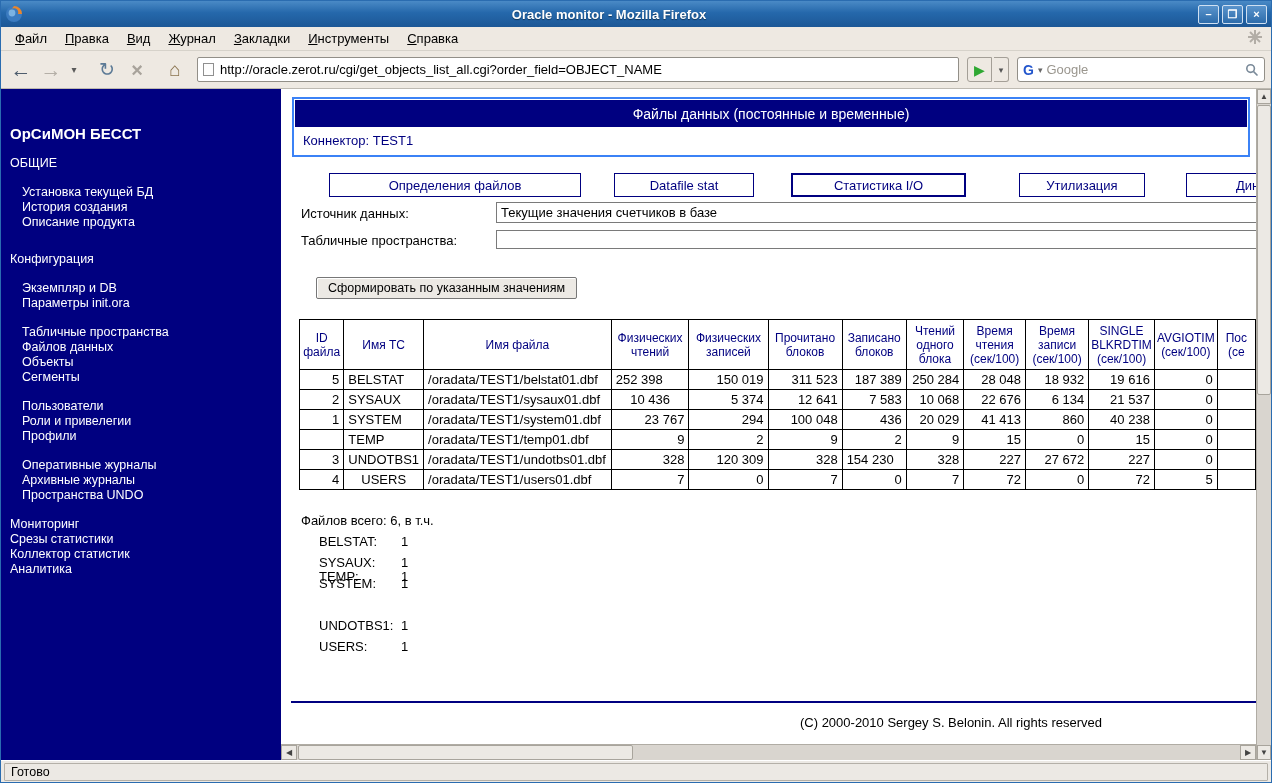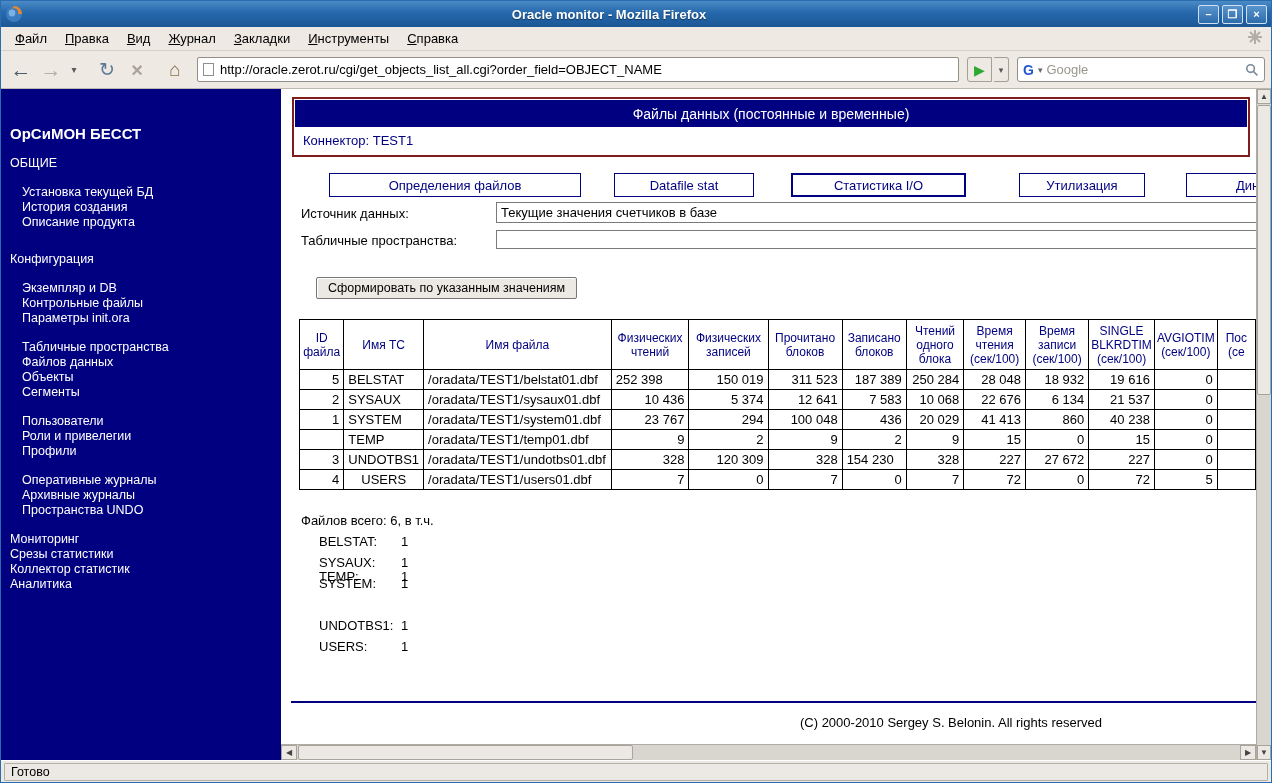--- a/index.html
+++ b/index.html
@@ -42,21 +42,21 @@
   .content { flex: 1; min-height: 0; display: flex; background: #fff; }
 
   .sidebar { width: 280px; flex: 0 0 auto; background: #000080; color: #fff; padding: 36px 4px 0 9px; overflow: hidden; }
   .sb-title { font-size: 15px; font-weight: bold; margin-bottom: 14px; }
   .sb-item { font-size: 12.5px; line-height: 15px; white-space: nowrap; cursor: default; }
   .sb-item.indent { padding-left: 12px; }
 
   .main-wrap { flex: 1; min-width: 0; display: flex; flex-direction: column; }
   .main-page { flex: 1; position: relative; overflow: hidden; background: #fff; color: #000; }
 
-  .header-box { position: absolute; left: 11px; top: 8px; width: 958px; height: 60px; border: 2px solid #7f1d1d; padding: 1px; background: #fff; }
+  .header-box { position: absolute; left: 11px; top: 8px; width: 958px; height: 60px; border: 2px solid #3b82f6; padding: 1px; background: #fff; }
   .page-titlebar { height: 27px; background: #000080; color: #fff; display: flex; align-items: center; justify-content: center; font-size: 14px; }
   .connector { height: 26px; display: flex; align-items: center; padding-left: 8px; color: #000080; font-size: 13px; }
 
   .tabs { position: absolute; left: 0; top: 84px; width: 100%; height: 25px; }
   .tab { position: absolute; top: 0; height: 24px; background: #fff; border: 1px solid #000080; color: #000080; display: flex; align-items: center; justify-content: center; font-size: 13px; white-space: nowrap; overflow: hidden; }
   .tab.active { border-width: 2px; }
 
   .form-label { position: absolute; font-size: 13px; color: #000; white-space: nowrap; }
   .select-box { position: absolute; left: 215px; top: 113px; width: 762px; height: 21px; background: #fff; border: 1px solid #7a7a7a; font-size: 13px; display: flex; align-items: center; padding: 0 4px; white-space: nowrap; overflow: hidden; }
   .ts-input { position: absolute; left: 215px; top: 141px; width: 762px; height: 19px; background: #fff; border: 1px solid #7a7a7a; font-family: "Liberation Sans", sans-serif; font-size: 13px; padding: 0 4px; outline: none; }
@@ -156,21 +156,20 @@
 
     <div class="sidebar">
       <div class="sb-title">ОрСиМОН БЕССТ</div>
       <div>
           <div class="sb-item">ОБЩИЕ</div>
           <div class="sb-item indent" style="margin-top: 14px;">Установка текущей БД</div>
           <div class="sb-item indent">История создания</div>
           <div class="sb-item indent">Описание продукта</div>
           <div class="sb-item" style="margin-top: 22px;">Конфигурация</div>
           <div class="sb-item indent" style="margin-top: 14px;">Экземпляр и DB</div>
-          <div class="sb-item indent">Контрольные файлы</div>
           <div class="sb-item indent">Параметры init.ora</div>
           <div class="sb-item indent" style="margin-top: 14px;">Табличные пространства</div>
           <div class="sb-item indent">Файлов данных</div>
           <div class="sb-item indent">Объекты</div>
           <div class="sb-item indent">Сегменты</div>
           <div class="sb-item indent" style="margin-top: 14px;">Пользователи</div>
           <div class="sb-item indent">Роли и привелегии</div>
           <div class="sb-item indent">Профили</div>
           <div class="sb-item indent" style="margin-top: 14px;">Оперативные журналы</div>
           <div class="sb-item indent">Архивные журналы</div>
@@ -267,21 +266,21 @@
                 <td style="text-align: right;">28 048</td>
                 <td style="text-align: right;">18 932</td>
                 <td style="text-align: right;">19 616</td>
                 <td style="text-align: right;">0</td>
                 <td style="text-align: right;"></td>
               </tr>
               <tr>
                 <td style="text-align: right;">2</td>
                 <td style="text-align: left;">SYSAUX</td>
                 <td style="text-align: left;">/oradata/TEST1/sysaux01.dbf</td>
-                <td style="text-align: right;">10 436</td>
+                <td style="text-align: center;">10 436</td>
                 <td style="text-align: right;">5 374</td>
                 <td style="text-align: right;">12 641</td>
                 <td style="text-align: right;">7 583</td>
                 <td style="text-align: right;">10 068</td>
                 <td style="text-align: right;">22 676</td>
                 <td style="text-align: right;">6 134</td>
                 <td style="text-align: right;">21 537</td>
                 <td style="text-align: right;">0</td>
                 <td style="text-align: right;"></td>
               </tr>

